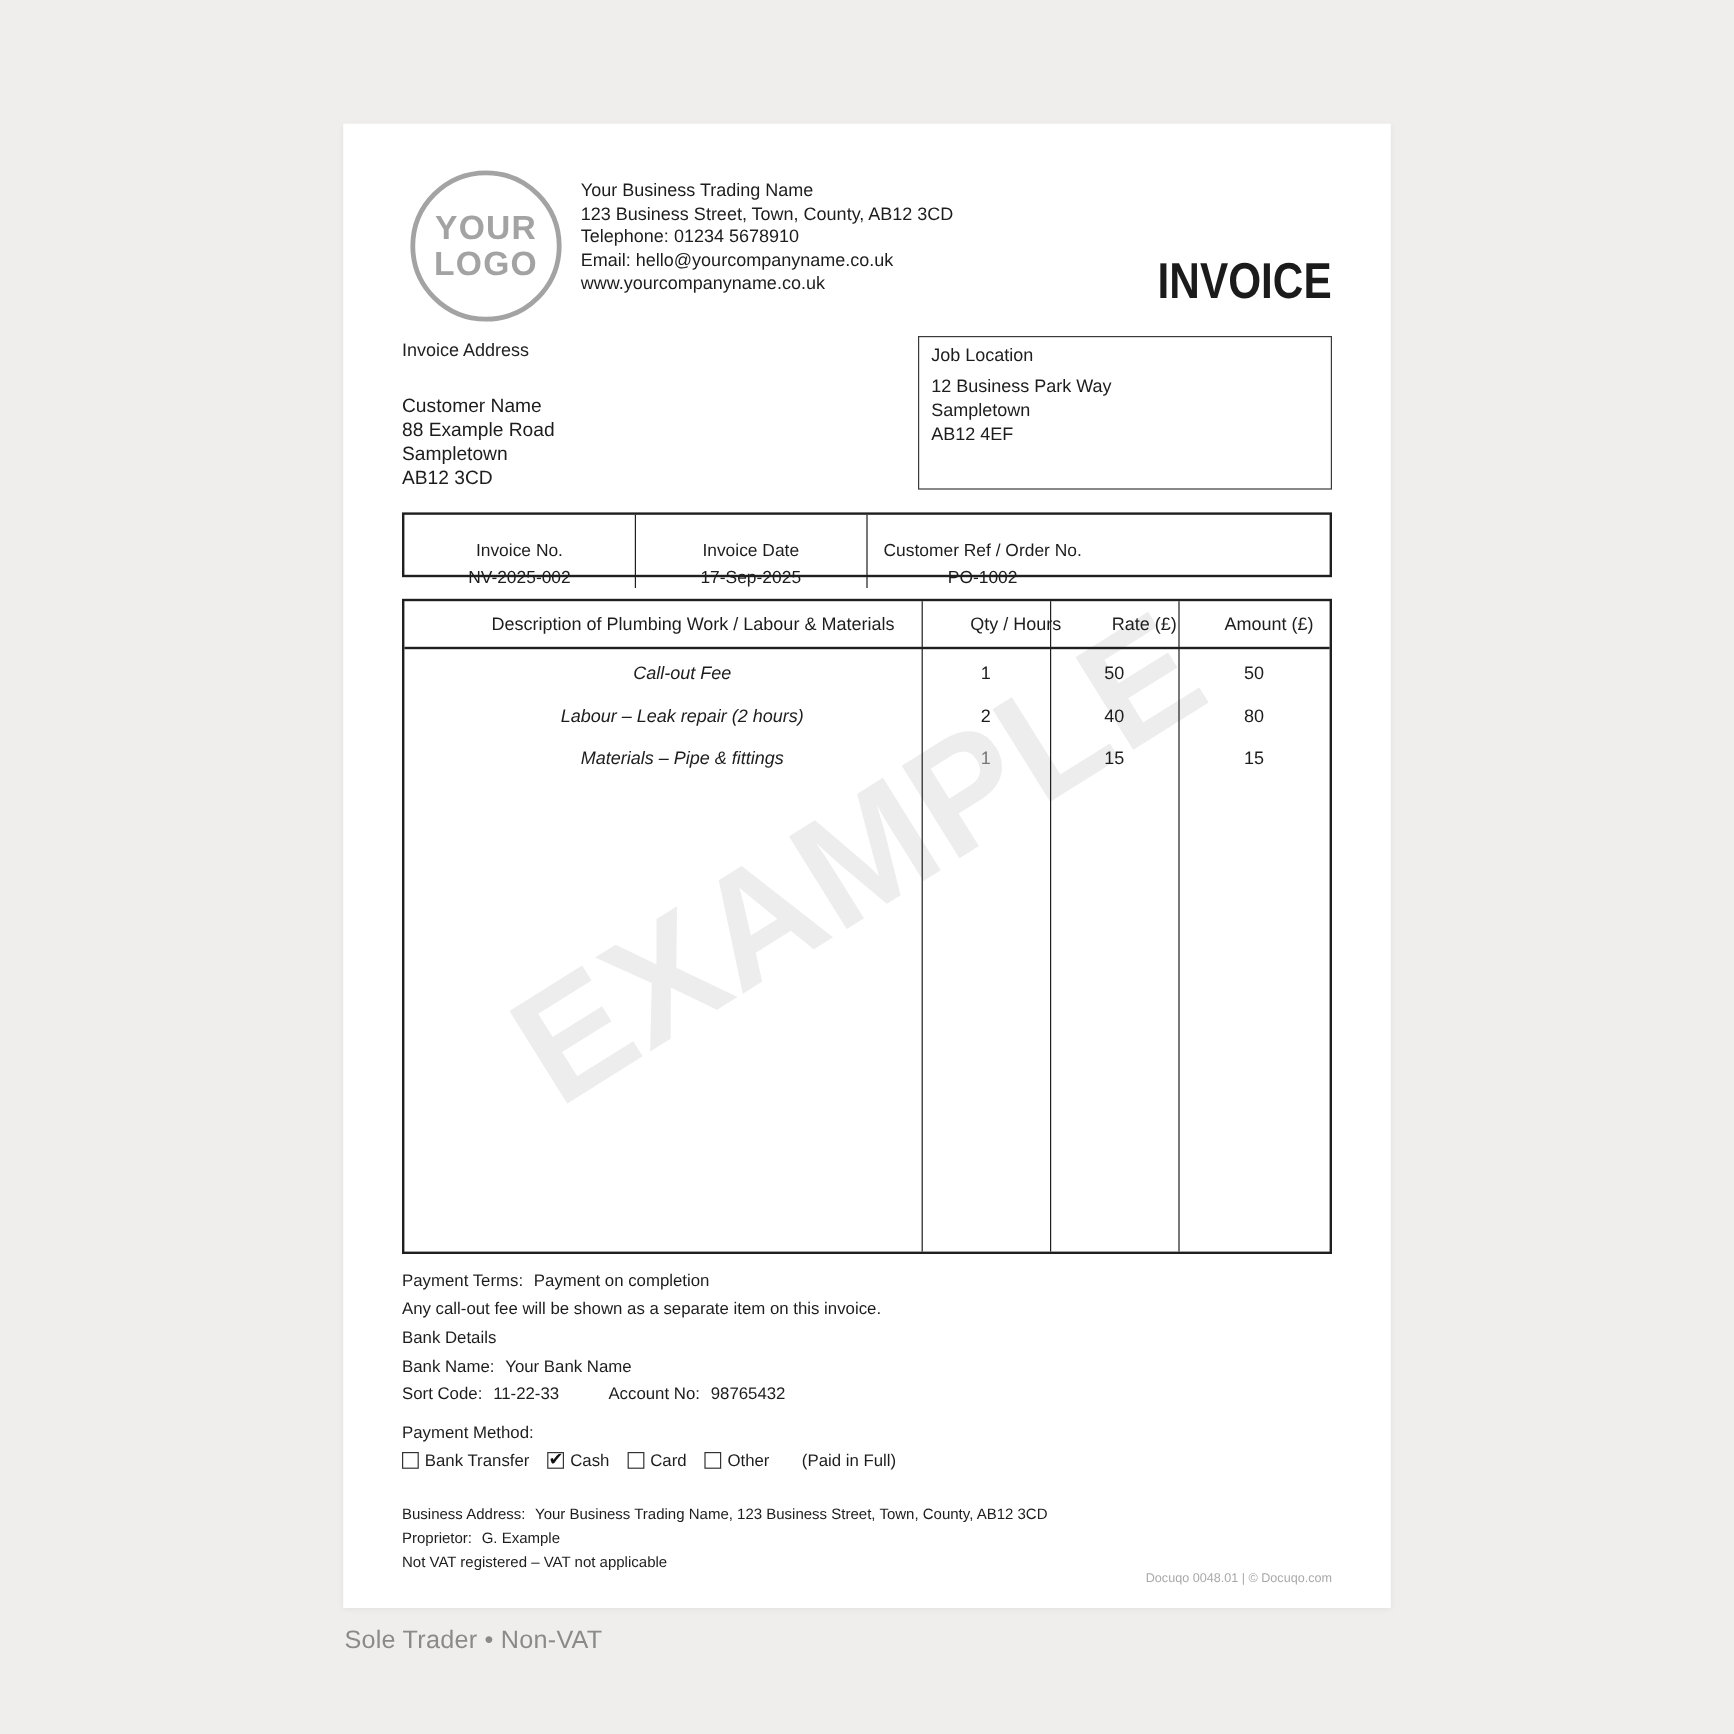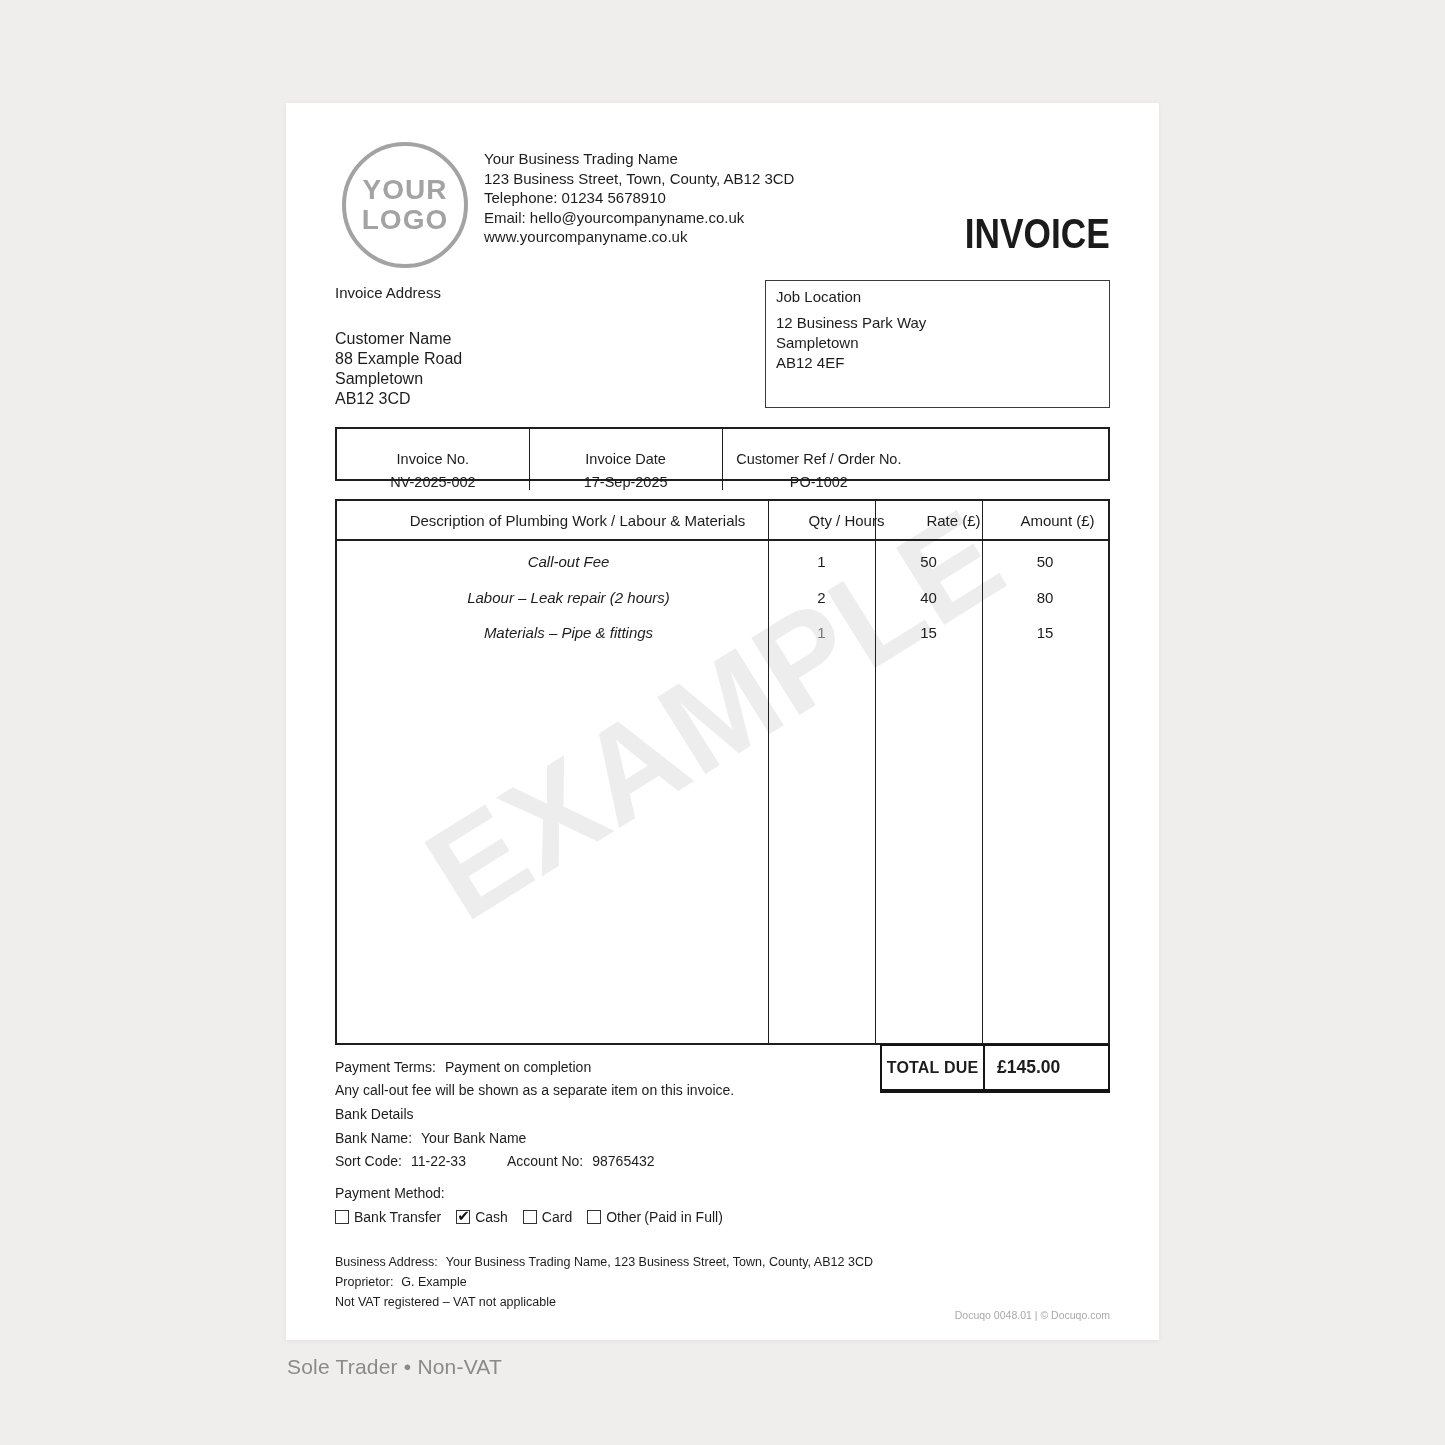--- a/index.html
+++ b/index.html
@@ -179,24 +179,20 @@
         <div class="num">80</div>
       </div>
       <div class="item-row" style="top:117px;">
         <div class="desc">Materials – Pipe &amp; fittings</div>
         <div class="num" style="color:#777;">1</div>
         <div class="num">15</div>
         <div class="num">15</div>
       </div>
     </div>
 
-    <div class="total-box">
-      <div class="tl">TOTAL DUE</div>
-      <div class="tv">£145.00</div>
-    </div>
 
     <div class="note" style="top:956px;">
       <span>Payment Terms:</span><span class="lv">Payment on completion</span>
     </div>
     <div class="note" style="top:979px;">Any call-out fee will be shown as a separate item on this invoice.</div>
     <div class="note" style="top:1003px;">Bank Details</div>
     <div class="note" style="top:1027px;">
       <span>Bank Name:</span><span class="lv">Your Bank Name</span>
     </div>
     <div class="note" style="top:1050px;">
@@ -219,21 +215,21 @@
             <span class="mk">✔</span>
           </span>
         <span>Cash</span>
       </span>
       <span class="cb-item">
         <span class="cb">
             <span class="mk"></span>
           </span>
         <span>Card</span>
       </span>
-      <span class="cb-item" style="margin-right:0;">
+      <span class="cb-item" style="margin-right:24px;">
         <span class="cb">
             <span class="mk"></span>
           </span>
         <span>Other</span>
       </span>
       <span class="paid-note">(Paid in Full)</span>
     </div>
 
     <div class="fineprint" style="top:1152px;">
       <span>Business Address:</span><span class="lv">Your Business Trading Name, 123 Business Street, Town, County, AB12 3CD</span>

